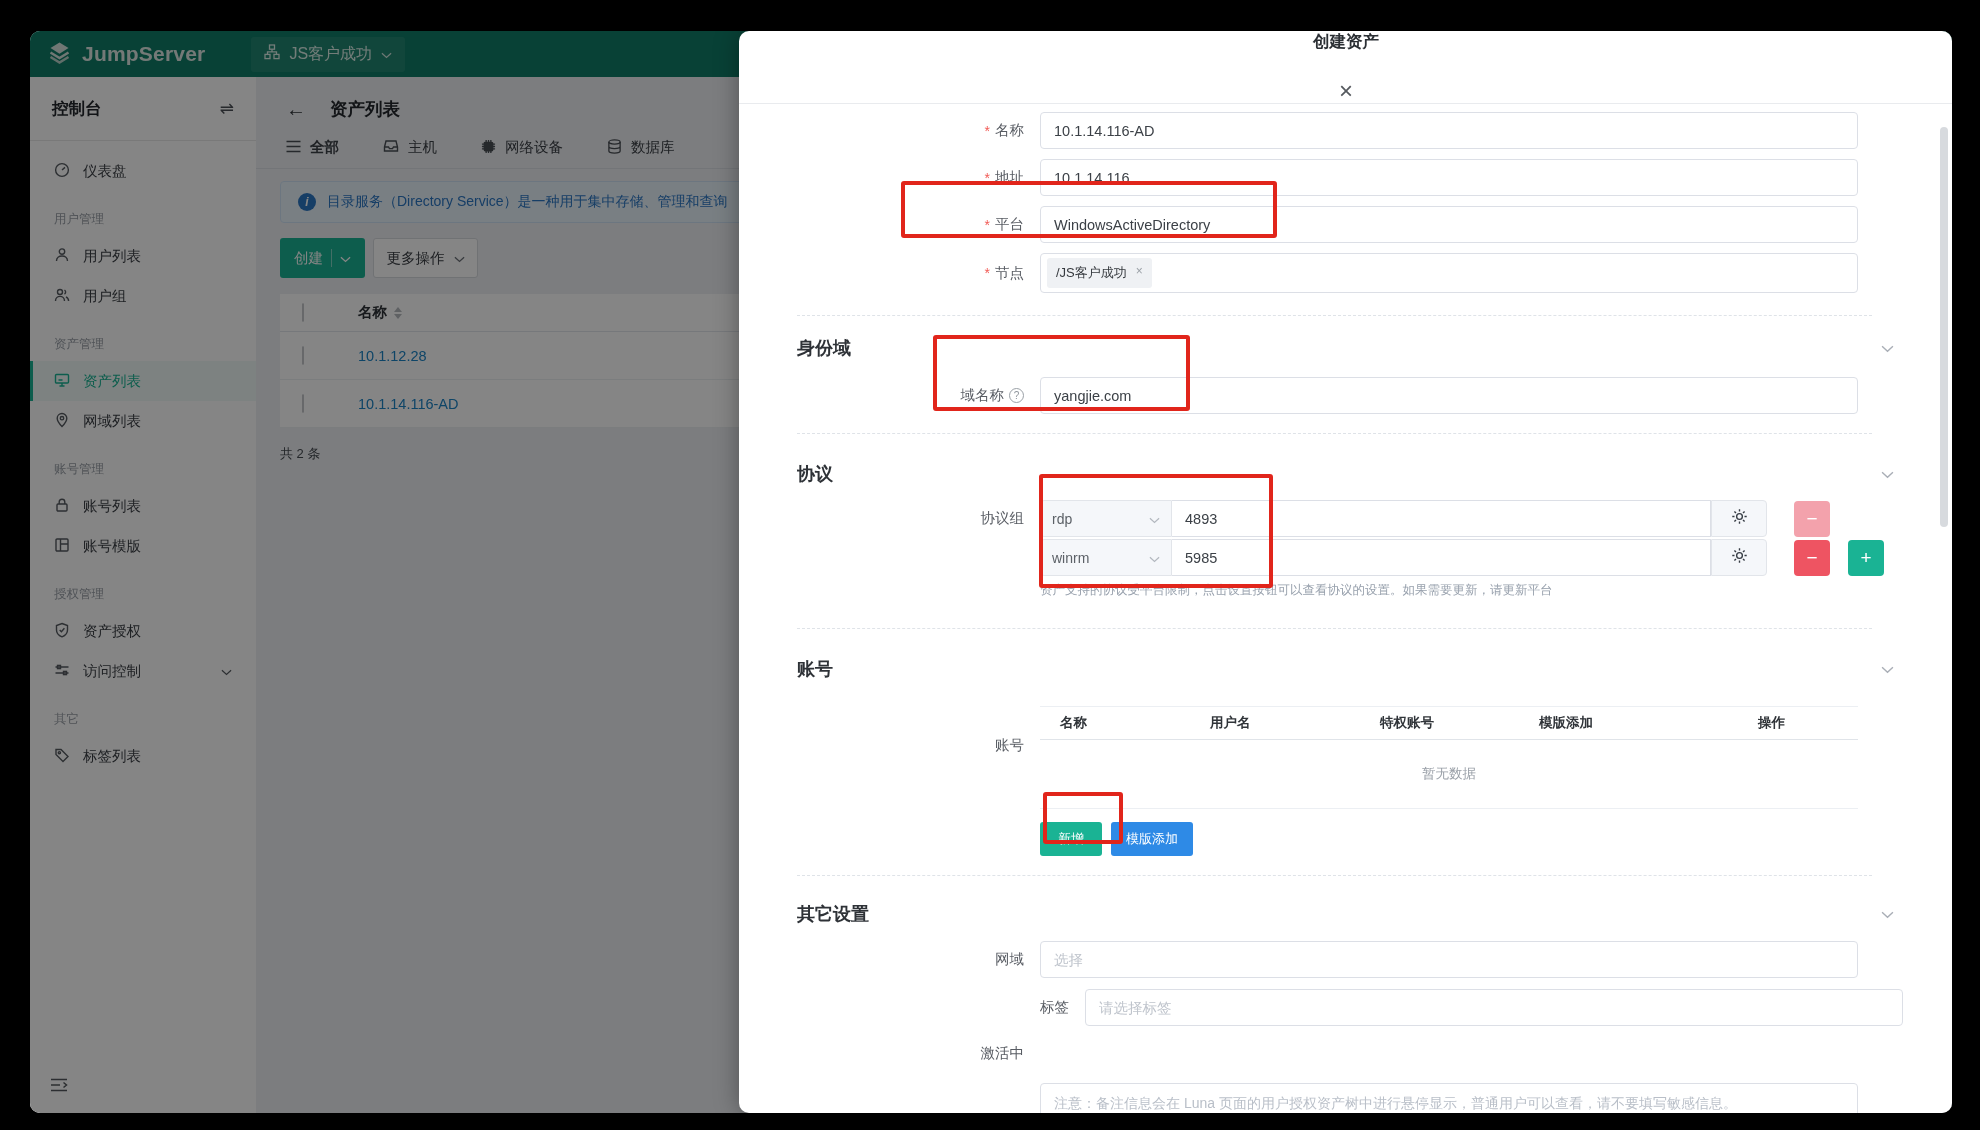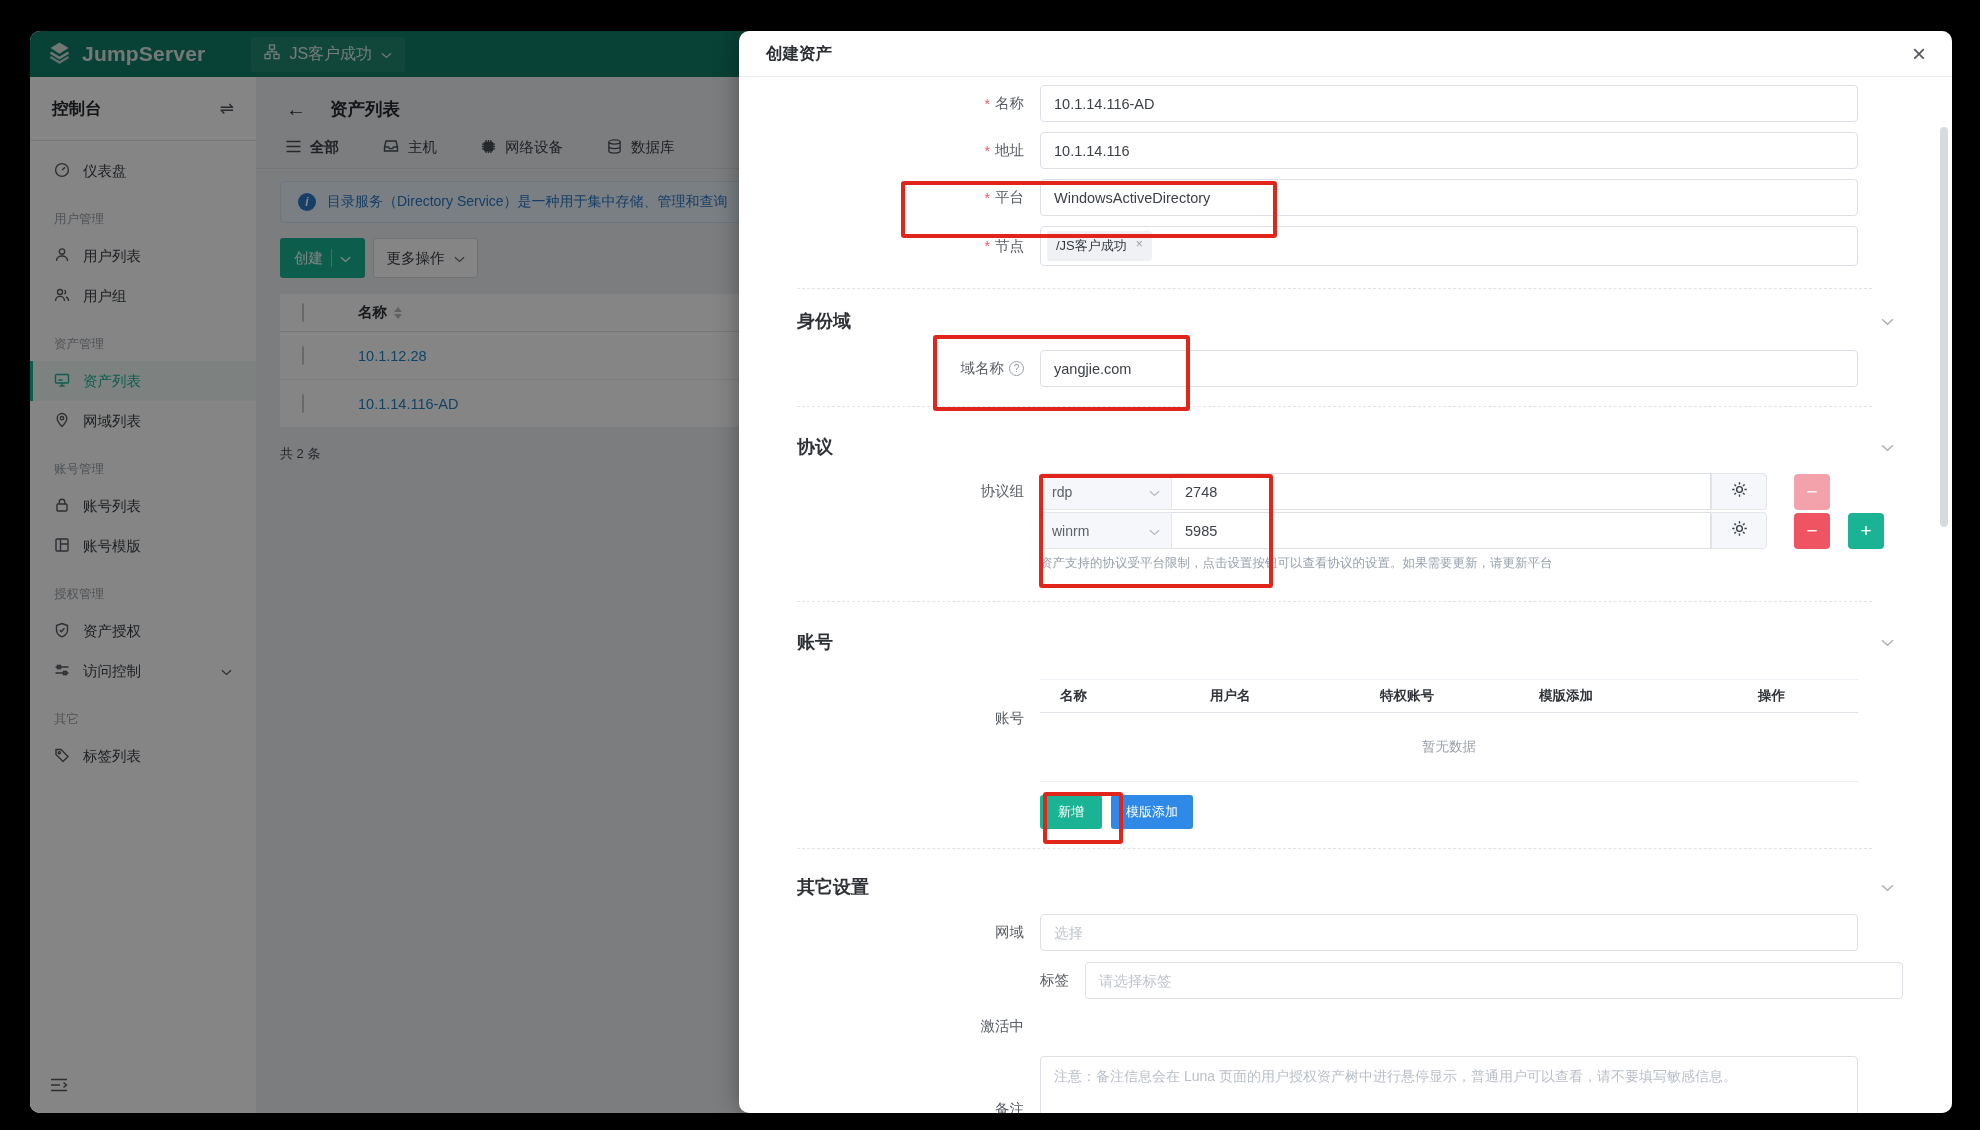--- a/index.html
+++ b/index.html
@@ -68,22 +68,22 @@
   .sorter .up { border-bottom:5px solid #b6babf; }
   .sorter .dn { border-top:5px solid #b6babf; }
   .total { margin-top:17px; font-size:13px; color:#464b51; }
 
   
   .dim { position:absolute; inset:0; background:rgba(0,0,0,.48); z-index:5; }
 
   
   .modal { position:absolute; left:739px; top:31px; width:1213px; height:1082px; background:#fff;
     border-radius:10px; overflow:hidden; z-index:10; box-shadow:0 0 24px rgba(0,0,0,.35); }
-  .modal-head { height:46px; display:flex; align-items:center; justify-content:space-between;
-    padding:0 26px 0 27px; border-bottom:1px solid #e9ebee; }
+  .modal-head { height:73px; display:flex; align-items:center; justify-content:space-between;
+    padding:0 26px 0 27px; border-bottom:1px solid #e9ebee;flex-direction:column; }
   .modal-title { font-size:16.5px; font-weight:bold; color:#2b2f34; }
   .close-x { font-size:24px; color:#55595e; line-height:1; }
   .modal-body { padding-top:8px; position:relative; }
   .frow { display:flex; align-items:center; height:37px; }
   .frow.mb { margin-bottom:10px; }
   .flabel { flex:0 0 301px; text-align:right; padding-right:16px; font-size:14.5px; color:#585c63;
     display:flex; justify-content:flex-end; align-items:center; gap:5px; }
   .req { color:#f25b56; font-size:14px; }
   .fctrl { flex:0 0 818px; }
   .inp { width:100%; height:37px; border:1px solid #dcdfe6; border-radius:4px; padding:0 13px;
@@ -481,21 +481,21 @@
       <span class="proto-group">
         <span class="proto-select">
           <span>rdp</span>
           <span class="chev">
             <svg width="11" height="7" viewBox="0 0 12 7">
                 <path d="M1 1 L6 5.6 L11 1" fill="none" stroke="currentColor" stroke-width="1.3"></path>
               </svg>
           </span>
         </span>
         <span class="port-input">
-          <span>2748</span>
+          <span>4893</span>
         </span>
         <span class="gear-btn">
           <span>
             <svg width="17" height="17" viewBox="0 0 16 16" fill="none" stroke="#363c44" stroke-width="1.3">
               <circle cx="8" cy="8" r="2.7"></circle>
               <path d="M8 1.2 V3.3 M8 12.7 V14.8 M1.2 8 H3.3 M12.7 8 H14.8 M3.2 3.2 L4.7 4.7 M11.3 11.3 L12.8 12.8 M3.2 12.8 L4.7 11.3 M11.3 4.7 L12.8 3.2"></path>
               </svg>
           </span>
         </span>
       </span>

